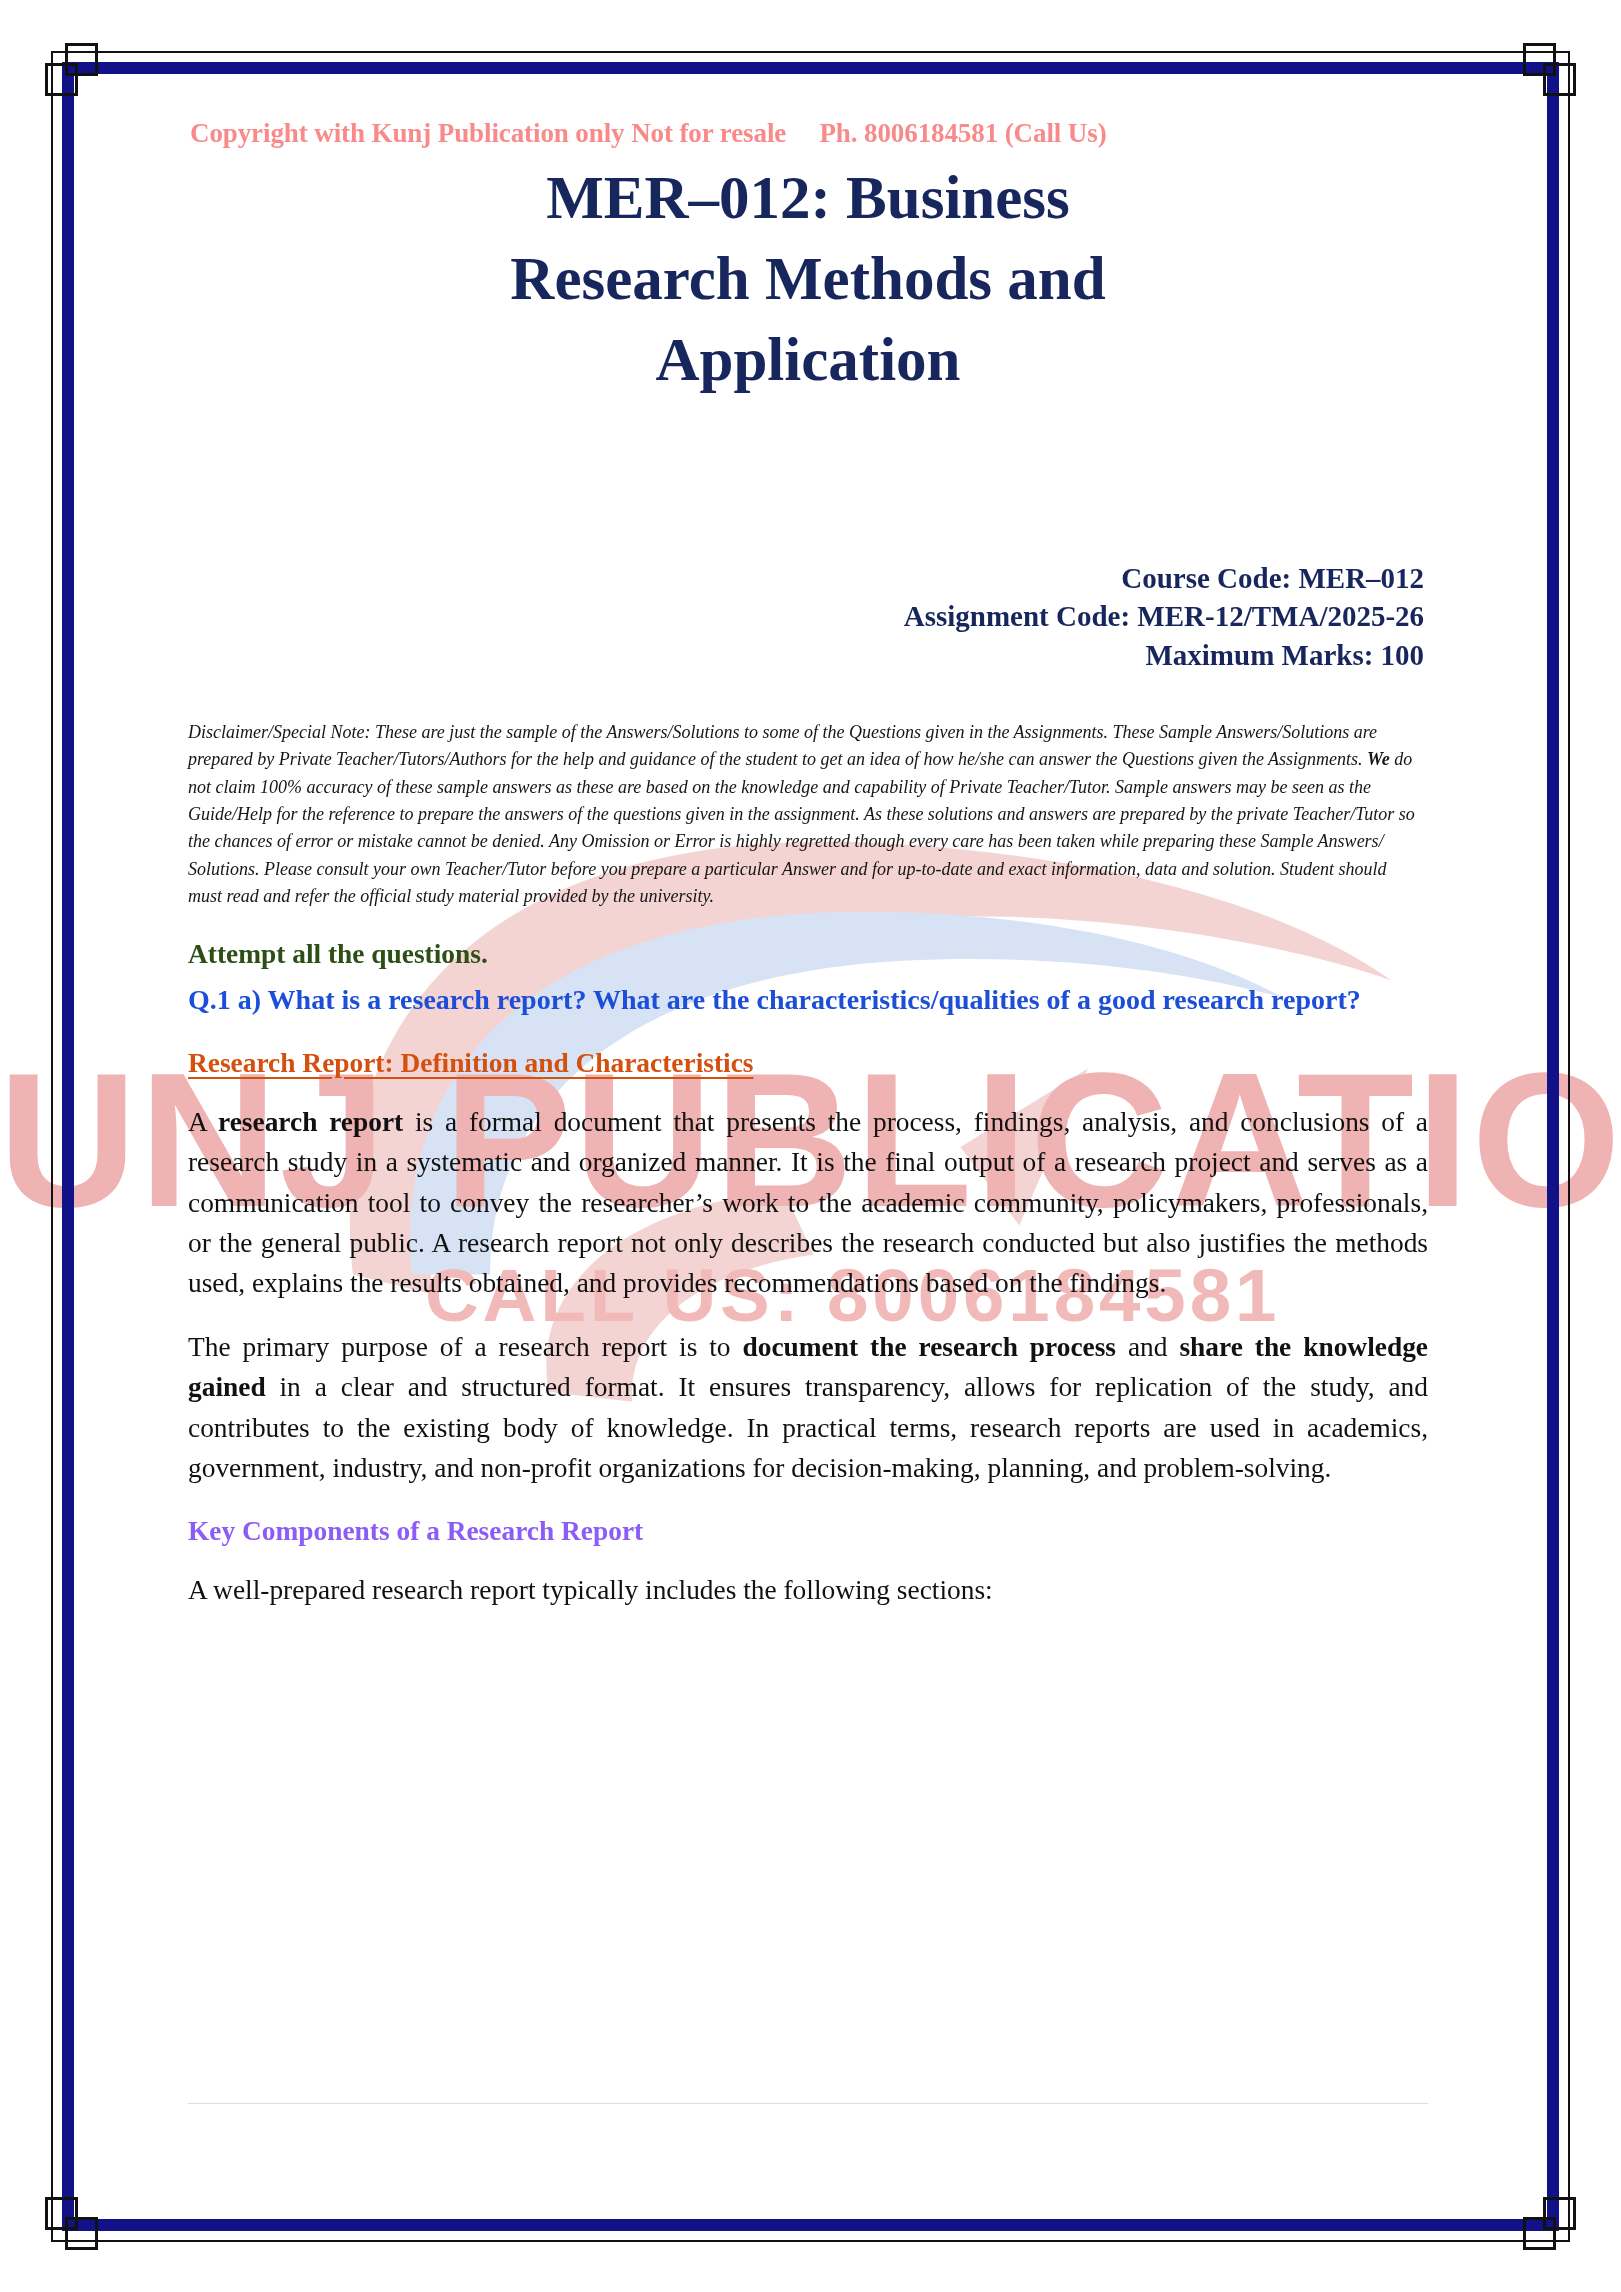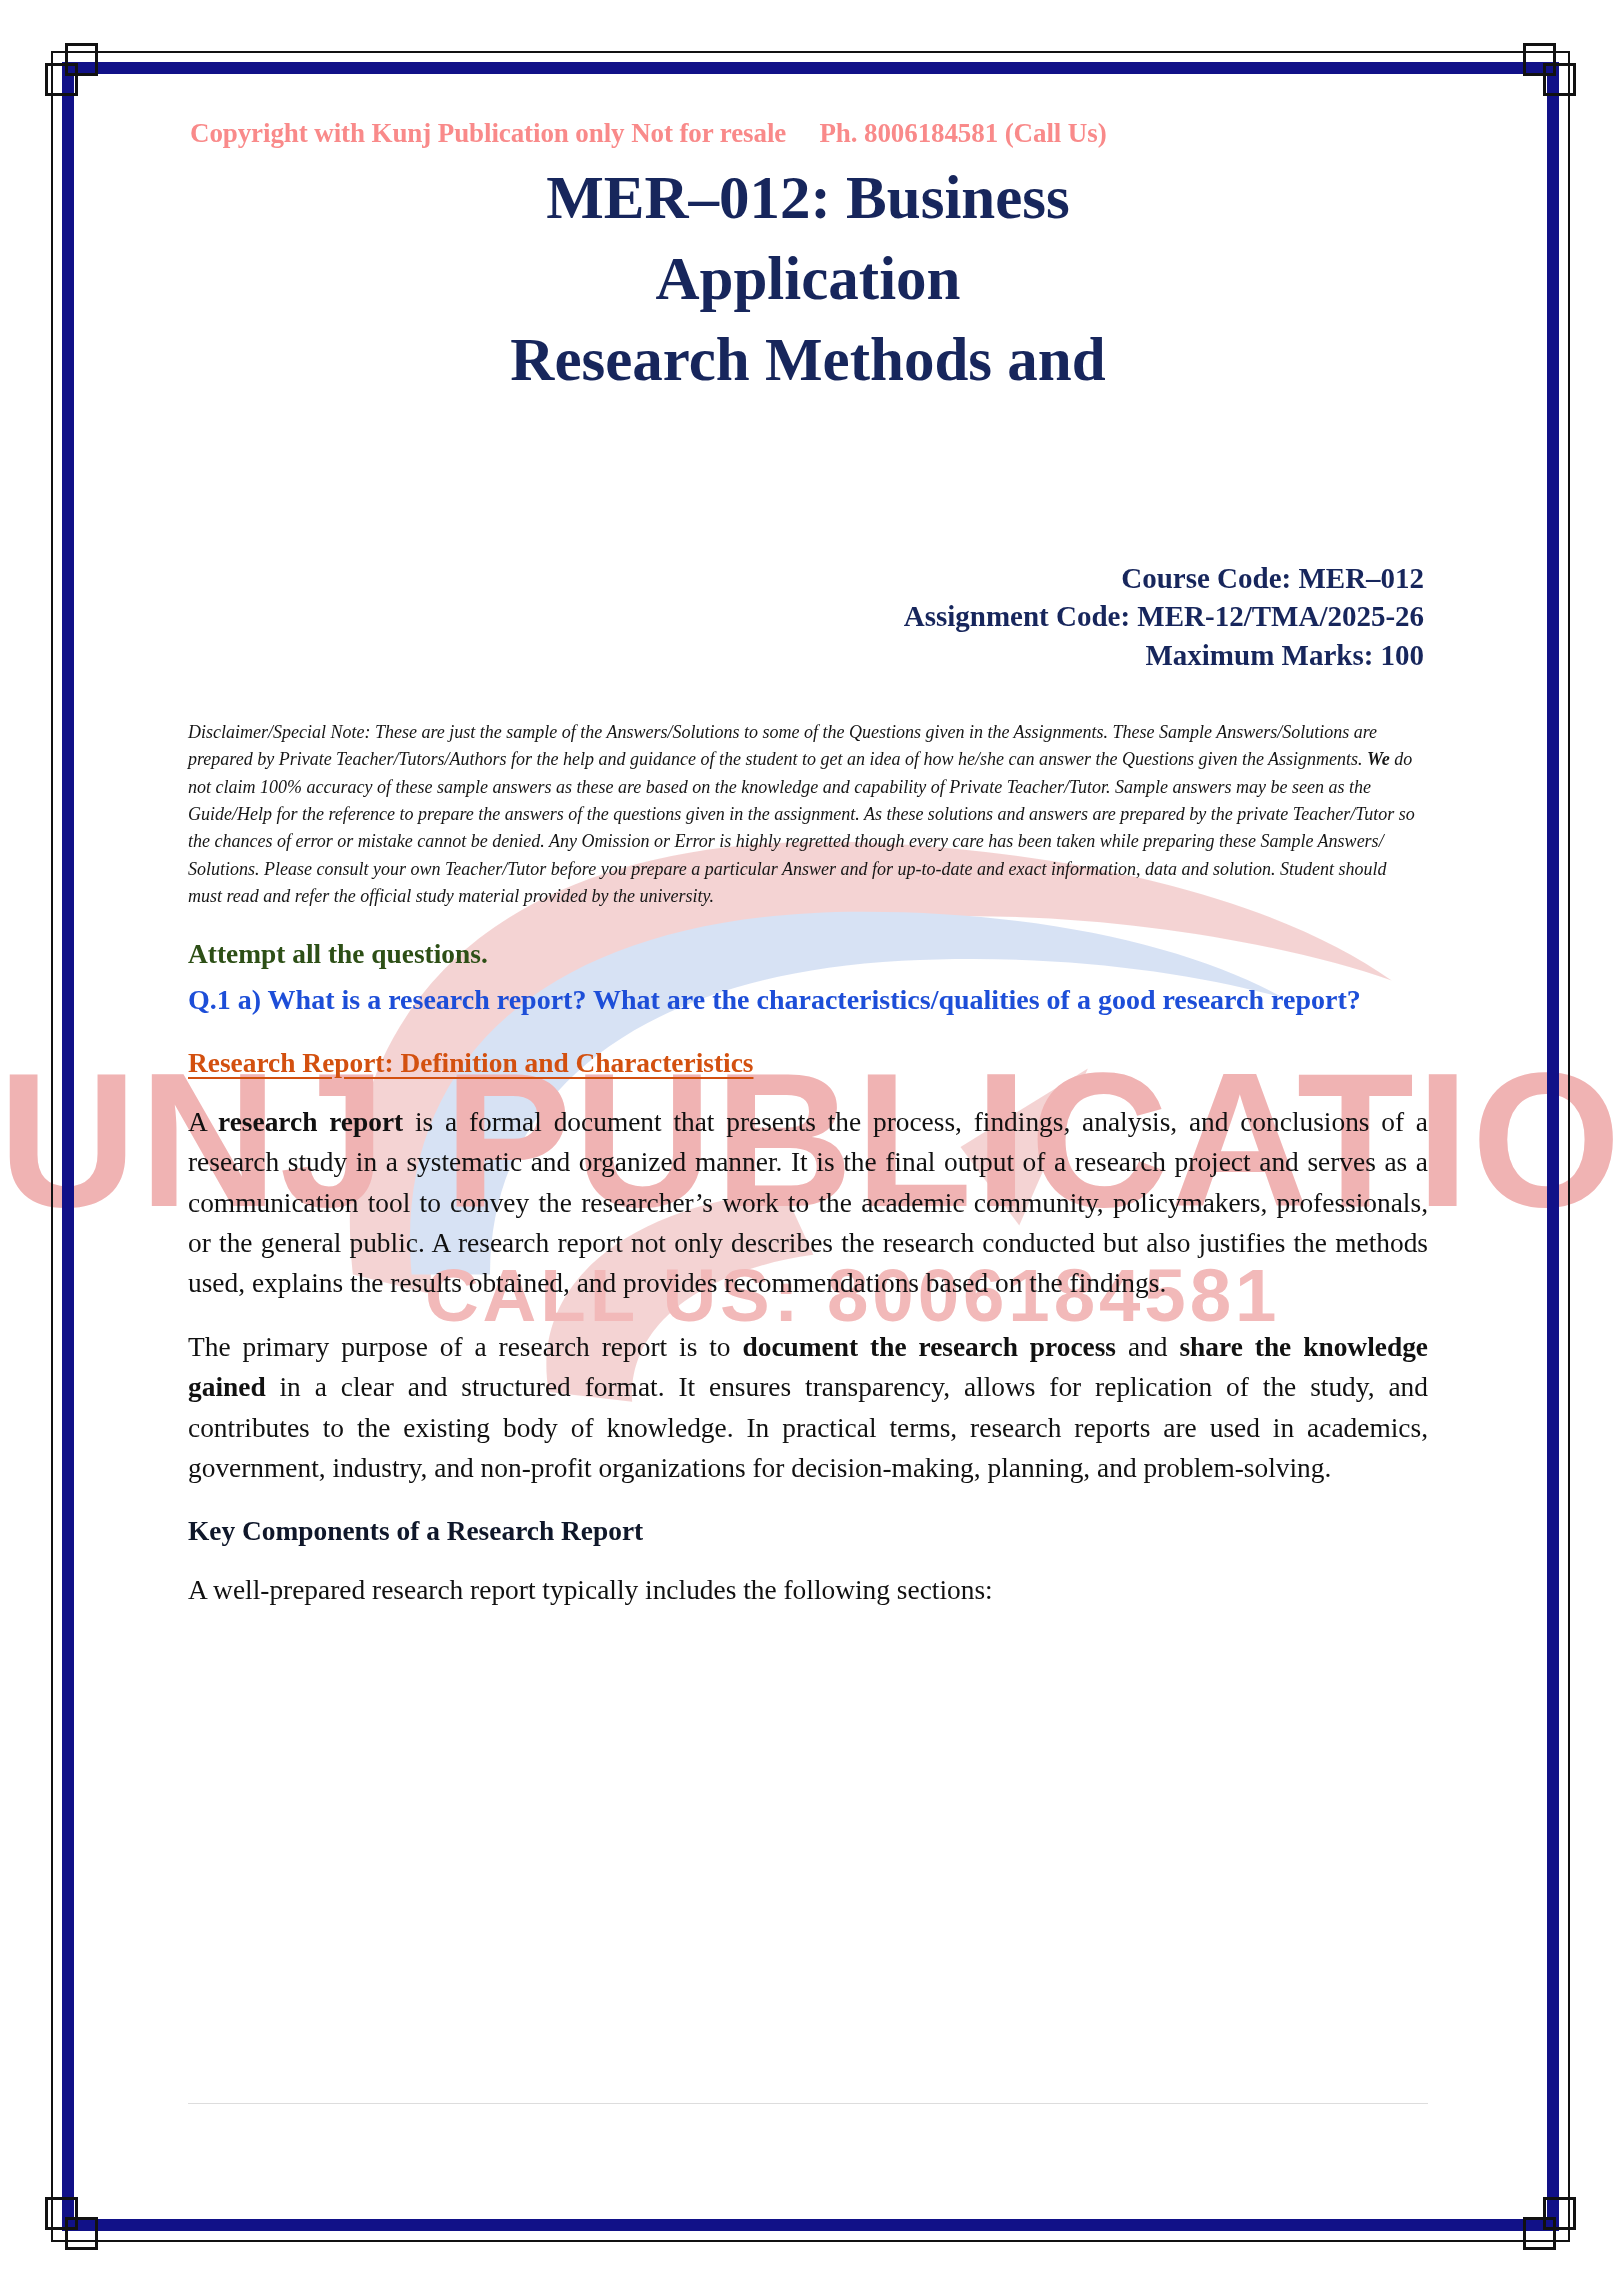--- a/index.html
+++ b/index.html
@@ -155,21 +155,21 @@
     color: #111111;
     text-align: justify;
     text-justify: inter-word;
     margin: 23.5px 0 0 0;
   }
   p.body b { font-weight: bold; }
 
   .sub-heading {
     font-size: 27.4px;
     font-weight: bold;
-    color: #0f172a;
+    color: #8b5cf6;
     margin-top: 27.4px;
   }
 
   
   .footer {
     position: absolute;
     left: 188px;
     top: 2103px;
     width: 1240px;
     z-index: 3;
@@ -217,22 +217,22 @@
   <div class="corner-sq c2"></div>
   <div class="corner-sq d1"></div>
   <div class="corner-sq d2"></div>
 
   <div class="content">
 
     <div class="copyright-line">Copyright with Kunj Publication only Not for resale     Ph. 8006184581 (Call Us)</div>
 
     <div class="doc-title">
       <div>MER–012: Business</div>
+      <div>Research Methods and</div>
       <div>Application</div>
-      <div>Research Methods and</div>
     </div>
 
     <div class="course-block">
       <div>Course Code: MER–012</div>
       <div>Assignment Code: MER-12/TMA/2025-26</div>
       <div>Maximum Marks: 100</div>
     </div>
 
     <div class="disclaimer"><span>Disclaimer/Special Note: These are just the sample of the Answers/Solutions to some of the Questions given in the Assignments. These Sample Answers/Solutions are prepared by Private Teacher/Tutors/Authors for the help and guidance of the student to get an idea of how he/she can answer the Questions given the Assignments. </span><b>We</b><span> do not claim 100% accuracy of these sample answers as these are based on the knowledge and capability of Private Teacher/Tutor. Sample answers may be seen as the Guide/Help for the reference to prepare the answers of the questions given in the assignment. As these solutions and answers are prepared by the private Teacher/Tutor so the chances of error or mistake cannot be denied. Any Omission or Error is highly regretted though every care has been taken while preparing these Sample Answers/ Solutions. Please consult your own Teacher/Tutor before you prepare a particular Answer and for up-to-date and exact information, data and solution. Student should must read and refer the official study material provided by the university.</span></div>
 

